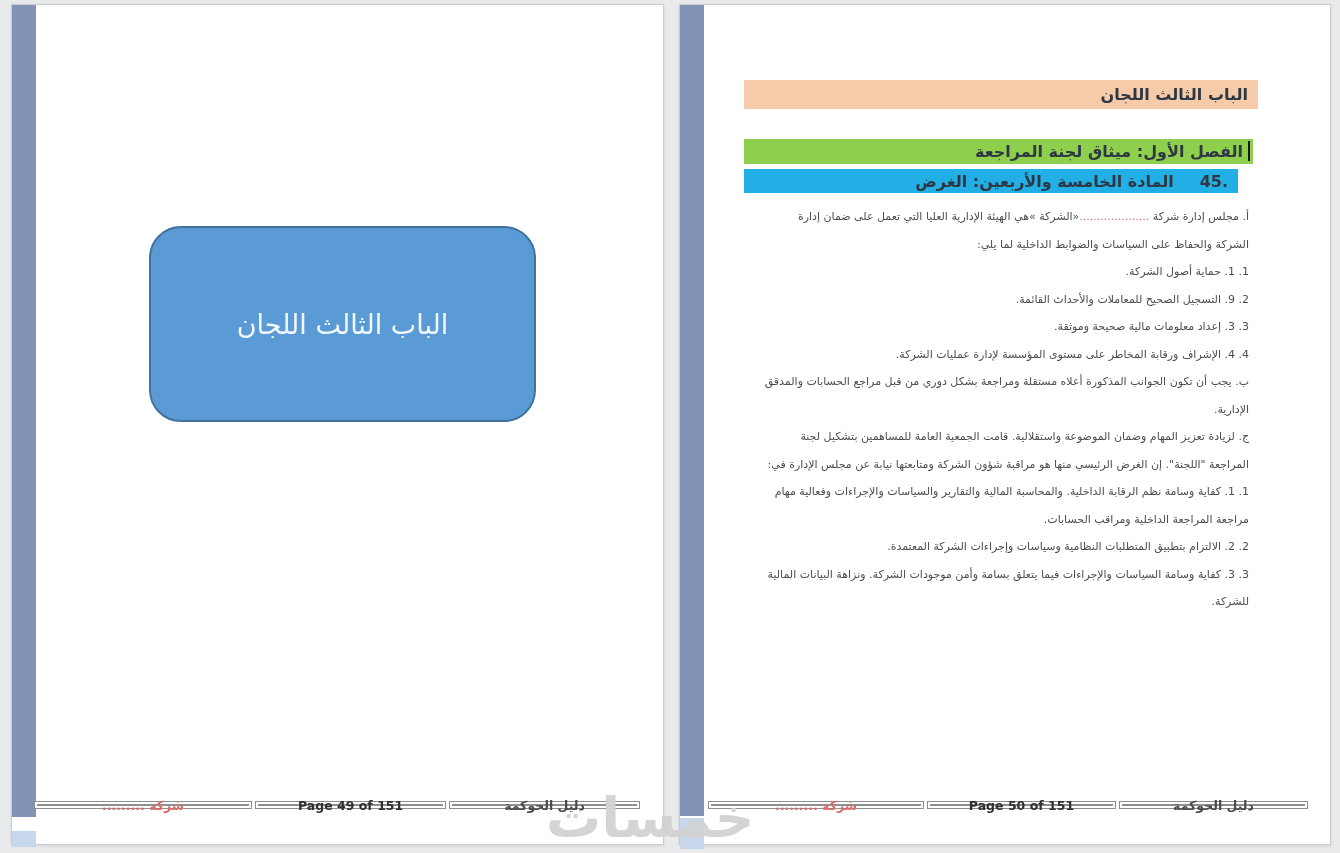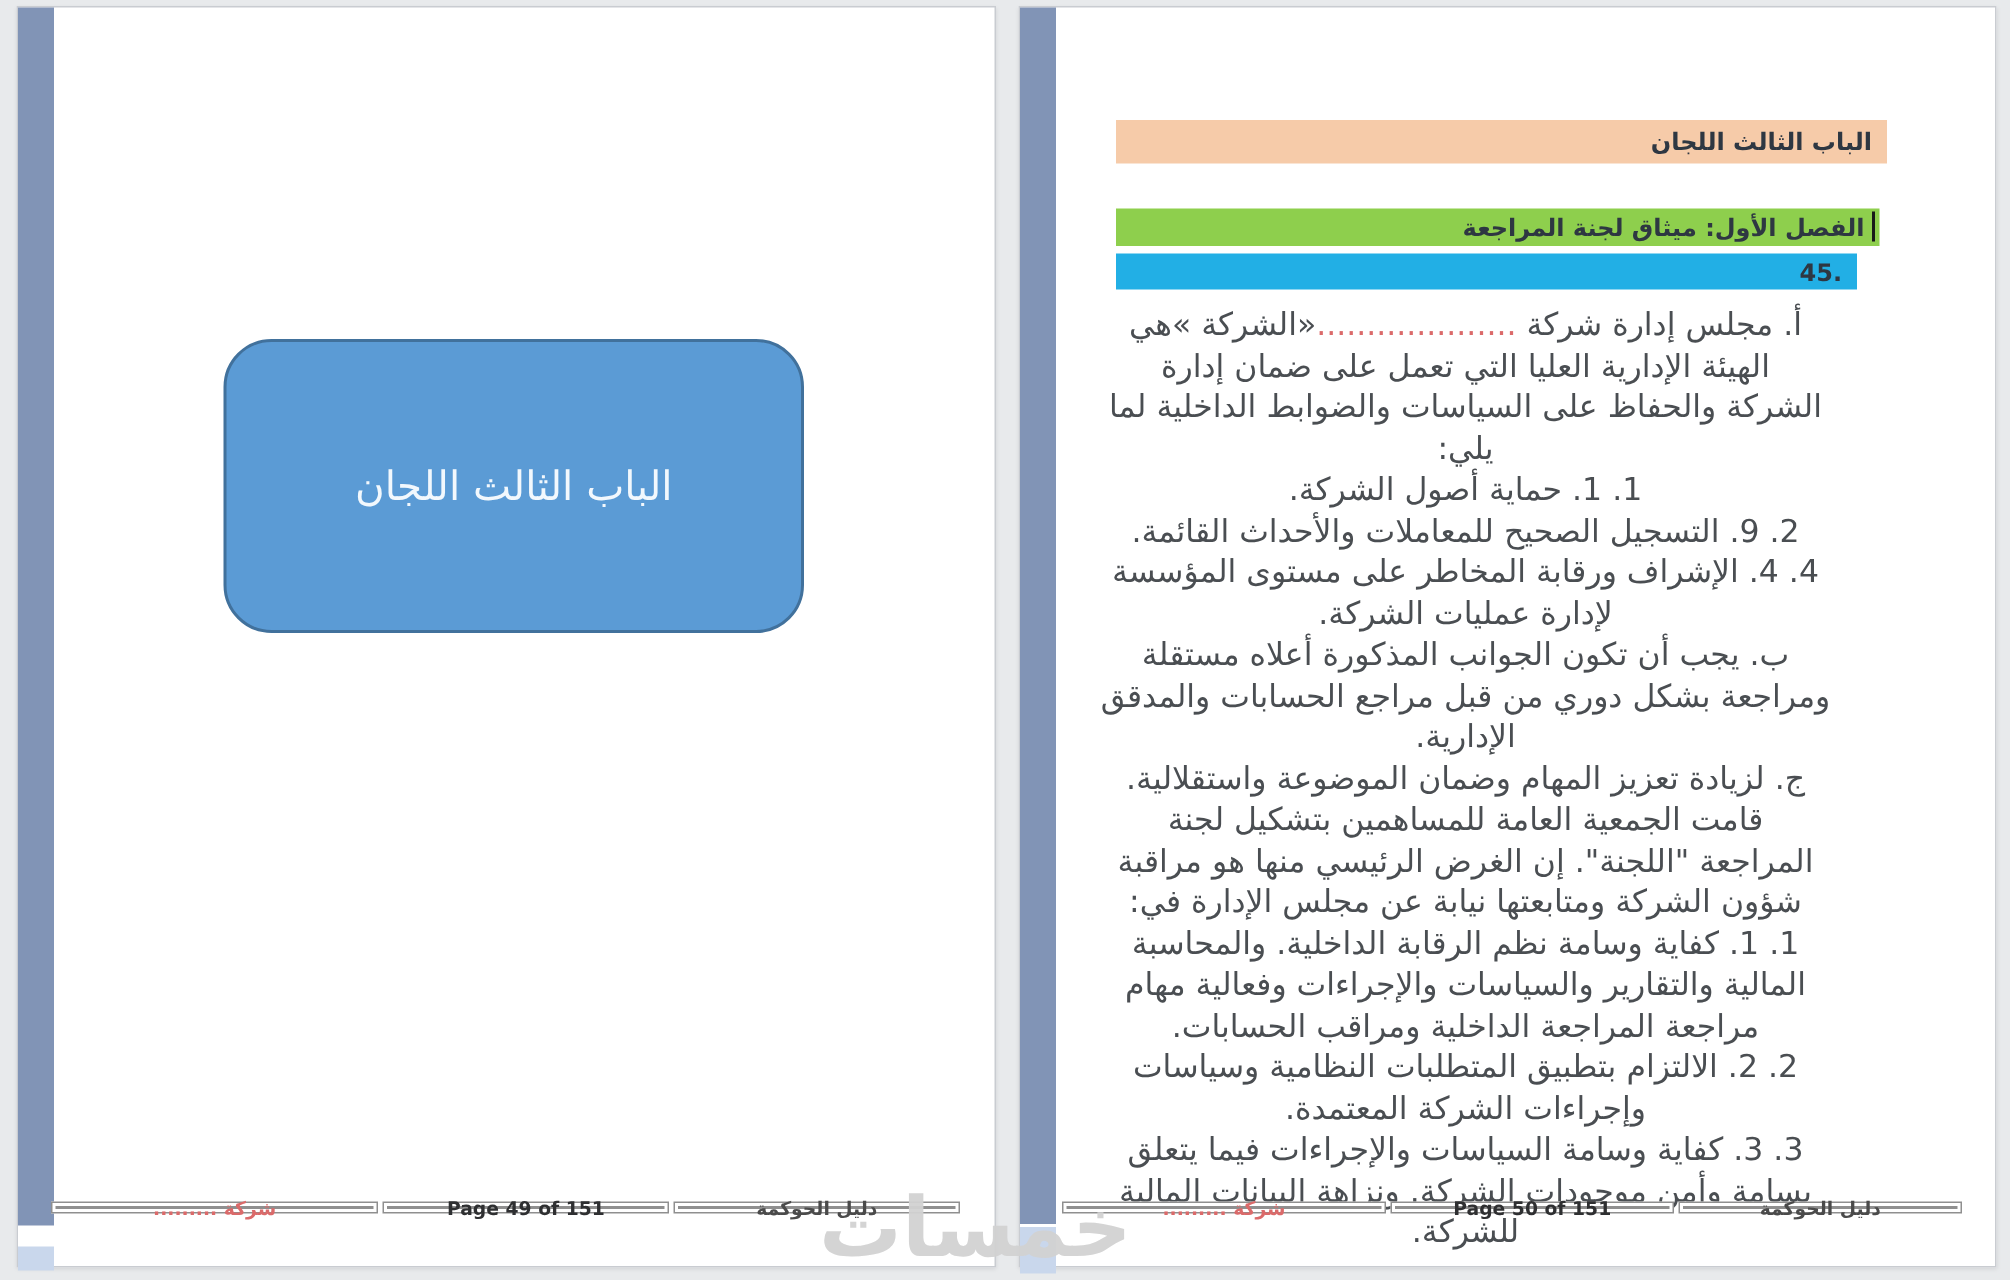--- a/index.html
+++ b/index.html
@@ -23,22 +23,22 @@
   .chapter-shape span{color:#F2F8FD;font-size:27px;letter-spacing:.5px;}
   
   .band{position:absolute;left:64px;display:flex;align-items:center;direction:rtl;
     padding:0 10px;color:var(--heading_text);font-weight:bold;font-size:16px;}
   .band-chapter{top:75px;width:514px;height:29px;background:var(--chapter_band);}
   .band-section{top:134px;width:509px;height:25px;background:var(--section_band);}
   .band-article{top:164px;width:494px;height:24px;background:var(--article_band);gap:26px;}
   .band-article .num{direction:ltr;}
   .caret{position:absolute;right:3px;top:2px;width:2px;height:20px;background:#191919;}
   
-  .body-text{position:absolute;left:48px;top:198px;width:498px;direction:rtl;text-align:center;
-    color:var(--body_text);font-size:21px;line-height:27.5px;}
+  .body-text{position:absolute;left:71px;top:198px;width:498px;direction:rtl;text-align:right;
+    color:var(--body_text);font-size:11px;line-height:27.5px;}
   .body-text .para{margin:0;}
   .red-dots{color:var(--placeholder_red);}
   
   .footer{position:absolute;top:772px;height:23px;display:flex;gap:3px;direction:ltr;}
   .footer-left{left:22px;width:606px;}
   .footer-right{left:28px;width:600px;}
   .fcell{border:4px double #8F8F8F;background:#fff;display:flex;align-items:center;justify-content:center;
     font-size:12.5px;color:#4A4A4A;font-weight:600;direction:rtl;margin-top:24px;}
   .fcell.company{flex:0 0 36%;color:var(--placeholder_red);}
   .fcell.pageno{flex:1 1 32%;color:#2E2F31;direction:ltr;}
@@ -81,27 +81,29 @@
       <span>الباب الثالث اللجان</span>
     </div>
 
     <div class="band band-section">
       <span>الفصل الأول: ميثاق لجنة المراجعة</span>
       <span class="caret"></span>
     </div>
 
     <div class="band band-article">
       <span class="num">45.</span>
+      <span>المادة الخامسة والأربعين: الغرض</span>
     </div>
 
     <div class="body-text">
         <div class="para"><span>أ. مجلس إدارة شركة </span><span class="red-dots">....................</span><span>«الشركة »هي الهيئة الإدارية العليا التي تعمل على ضمان إدارة</span></div>
         <div class="para"><span>الشركة والحفاظ على السياسات والضوابط الداخلية لما يلي:</span></div>
         <div class="para"><span>1. 1. حماية أصول الشركة.</span></div>
         <div class="para"><span>2. 9. التسجيل الصحيح للمعاملات والأحداث القائمة.</span></div>
+        <div class="para"><span>3. 3. إعداد معلومات مالية صحيحة وموثقة.</span></div>
         <div class="para"><span>4. 4. الإشراف ورقابة المخاطر على مستوى المؤسسة لإدارة عمليات الشركة.</span></div>
         <div class="para"><span>ب. يجب أن تكون الجوانب المذكورة أعلاه مستقلة ومراجعة بشكل دوري من قبل مراجع الحسابات والمدقق</span></div>
         <div class="para"><span>الإدارية.</span></div>
         <div class="para"><span>ج. لزيادة تعزيز المهام وضمان الموضوعة واستقلالية. قامت الجمعية العامة للمساهمين بتشكيل لجنة</span></div>
         <div class="para"><span>المراجعة "اللجنة". إن الغرض الرئيسي منها هو مراقبة شؤون الشركة ومتابعتها نيابة عن مجلس الإدارة في:</span></div>
         <div class="para"><span>1. 1. كفاية وسامة نظم الرقابة الداخلية. والمحاسبة المالية والتقارير والسياسات والإجراءات وفعالية مهام</span></div>
         <div class="para"><span>مراجعة المراجعة الداخلية ومراقب الحسابات.</span></div>
         <div class="para"><span>2. 2. الالتزام بتطبيق المتطلبات النظامية وسياسات وإجراءات الشركة المعتمدة.</span></div>
         <div class="para"><span>3. 3. كفاية وسامة السياسات والإجراءات فيما يتعلق بسامة وأمن موجودات الشركة. ونزاهة البيانات المالية</span></div>
         <div class="para"><span>للشركة.</span></div>

